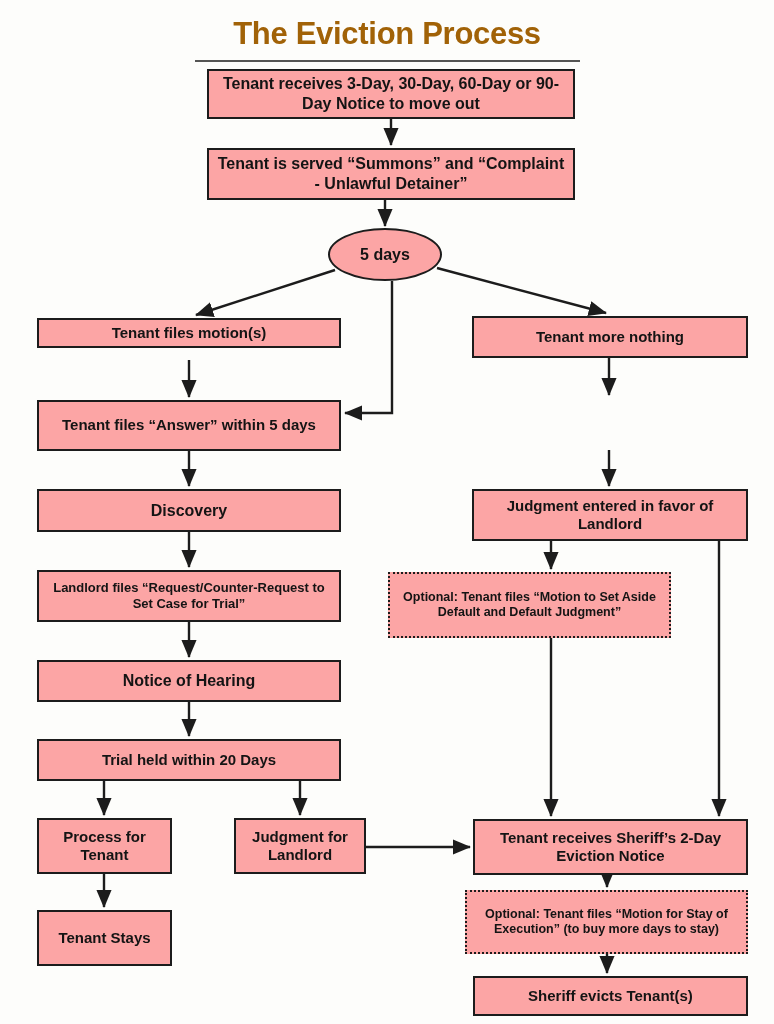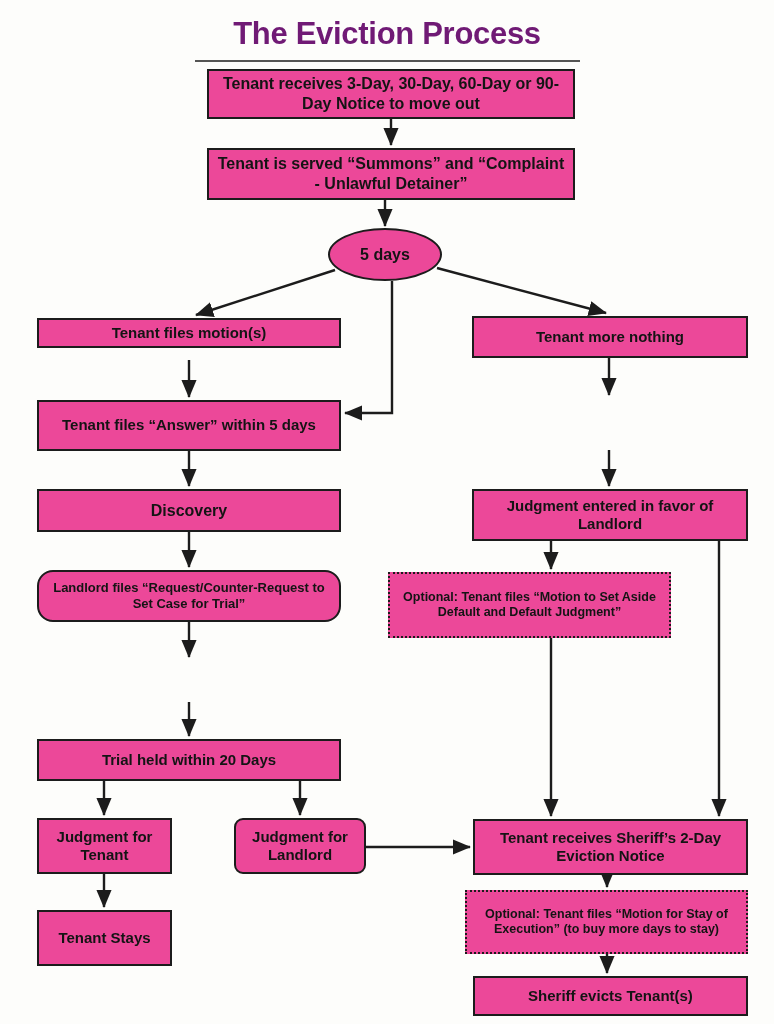--- a/index.html
+++ b/index.html
@@ -16,28 +16,28 @@
     font-family: "Liberation Sans", sans-serif;
   }
   #title {
     position: absolute;
     left: 0;
     top: 16px;
     width: 774px;
     text-align: center;
     font-size: 31px;
     font-weight: bold;
-    color: #701a75;
+    color: #a16207;
     letter-spacing: -0.3px;
   }
   .node {
     position: absolute;
     box-sizing: border-box;
     border: 2.5px solid #1c1c1c;
-    background: #ec4899;
+    background: #fca5a5;
     display: flex;
     align-items: center;
     justify-content: center;
     text-align: center;
     font-weight: bold;
     color: #141414;
     line-height: 1.22;
     padding: 8px 6px;
   }
   .node.optional {
@@ -131,30 +131,31 @@
 
   <div class="node fs15" style="left:472px;top:316px;width:276px;height:42px;">Tenant more nothing</div>
 
   <div class="node fs15" style="left:37px;top:400px;width:304px;height:51px;">Tenant files “Answer” within 5 days</div>
 
 
   <div class="node fs16" style="left:37px;top:489px;width:304px;height:43px;">Discovery</div>
 
   <div class="node fs15" style="left:472px;top:489px;width:276px;height:52px;">Judgment entered in favor of Landlord</div>
 
-  <div class="node fs13" style="left:37px;top:570px;width:304px;height:52px;border-radius:16px;">Landlord files “Request/Counter-Request to Set Case for Trial”</div>
+  <div class="node fs13" style="left:37px;top:570px;width:304px;height:52px;">Landlord files “Request/Counter-Request to Set Case for Trial”</div>
 
   <div class="node optional fs12" style="left:388px;top:572px;width:283px;height:66px;">Optional: Tenant files “Motion to Set Aside Default and Default Judgment”</div>
 
+  <div class="node fs16" style="left:37px;top:660px;width:304px;height:42px;">Notice of Hearing</div>
 
   <div class="node fs15" style="left:37px;top:739px;width:304px;height:42px;">Trial held within 20 Days</div>
 
-  <div class="node fs15" style="left:37px;top:818px;width:135px;height:56px;">Judgment for Tenant</div>
+  <div class="node fs15" style="left:37px;top:818px;width:135px;height:56px;">Process for Tenant</div>
 
-  <div class="node fs15" style="left:234px;top:818px;width:132px;height:56px;border-radius:9px;">Judgment for Landlord</div>
+  <div class="node fs15" style="left:234px;top:818px;width:132px;height:56px;">Judgment for Landlord</div>
 
   <div class="node fs15" style="left:473px;top:819px;width:275px;height:56px;">Tenant receives Sheriff’s 2-Day Eviction Notice</div>
 
   <div class="node fs15" style="left:37px;top:910px;width:135px;height:56px;">Tenant Stays</div>
 
   <div class="node optional fs12" style="left:465px;top:890px;width:283px;height:64px;">Optional: Tenant files “Motion for Stay of Execution” (to buy more days to stay)</div>
 
   <div class="node fs15" style="left:473px;top:976px;width:275px;height:40px;">Sheriff evicts Tenant(s)</div>
 
 </div>

